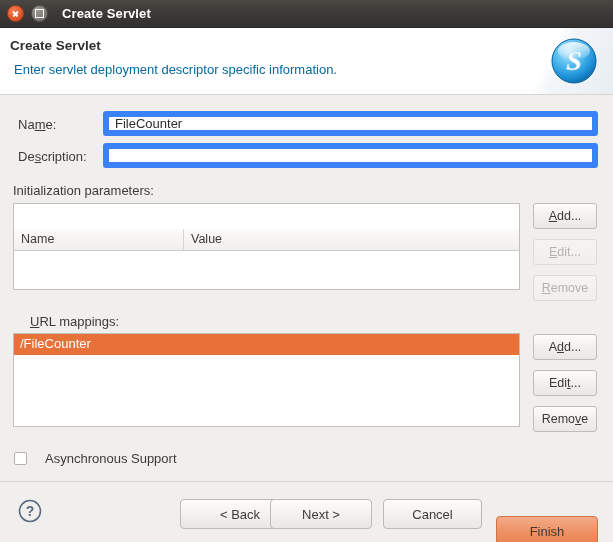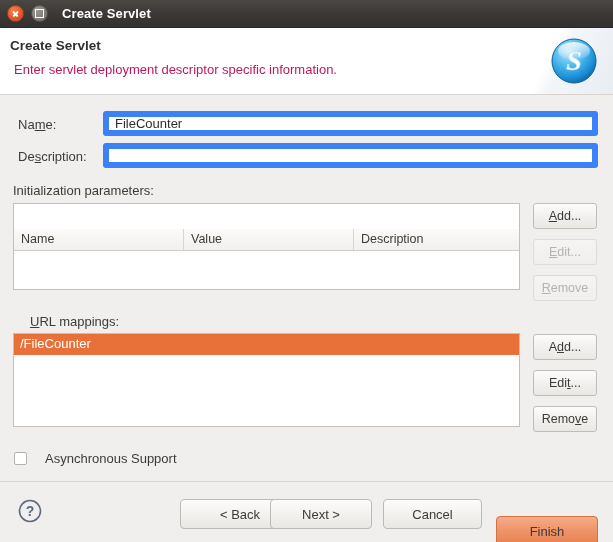--- a/index.html
+++ b/index.html
@@ -64,21 +64,21 @@
     background: #ffffff;
     border-bottom: 1px solid #d6d3d0;
     overflow: hidden;
   }
   .wizhead-title {
     position: absolute; left: 10px; top: 10px;
     font-size: 13.5px; font-weight: bold; color: #30302e;
   }
   .wizhead-desc {
     position: absolute; left: 14px; top: 34px;
-    font-size: 13px; color: #be185d;
+    font-size: 13px; color: #0369a1;
   }
   .wizhead-banner {
     position: absolute; right: 0; top: 0;
     width: 120px; height: 67px;
     background: linear-gradient(115deg, #ffffff 0%, #ffffff 45%, #f3f6f9 55%, #e8edf2 100%);
   }
   .servlet-icon {
     position: absolute; right: 15px; top: 9px;
     width: 48px; height: 48px;
   }
@@ -256,21 +256,20 @@
 
     <div class="row-label" style="left:18px; top:54px;"><span>De</span><span class="mn">s</span><span>cription:</span></div>
     <input class="txtfield" style="left: 103px; top: 48px; width: 495px; height: 25px;" value="">
 
     <div class="row-label" style="left:13px; top:88px;">Initialization parameters:</div>
 
     <div class="listbox" style="left:13px; top:108px; width:507px; height:87px;">
       <div class="thead">
         <div class="th" style="width:170px;">Name</div>
         <div class="th" style="width:170px;">Value</div>
-        <div class="th" style="width:165px;">Description</div>
       </div>
     </div>
 
     <div class="sbtn" style="left:533px; top:108px;">
         <span class="mn">A</span>
         <span>dd...</span>
       </div>
     <div class="sbtn disabled" style="left:533px; top:144px;">
         <span class="mn">E</span>
         <span>dit...</span>

